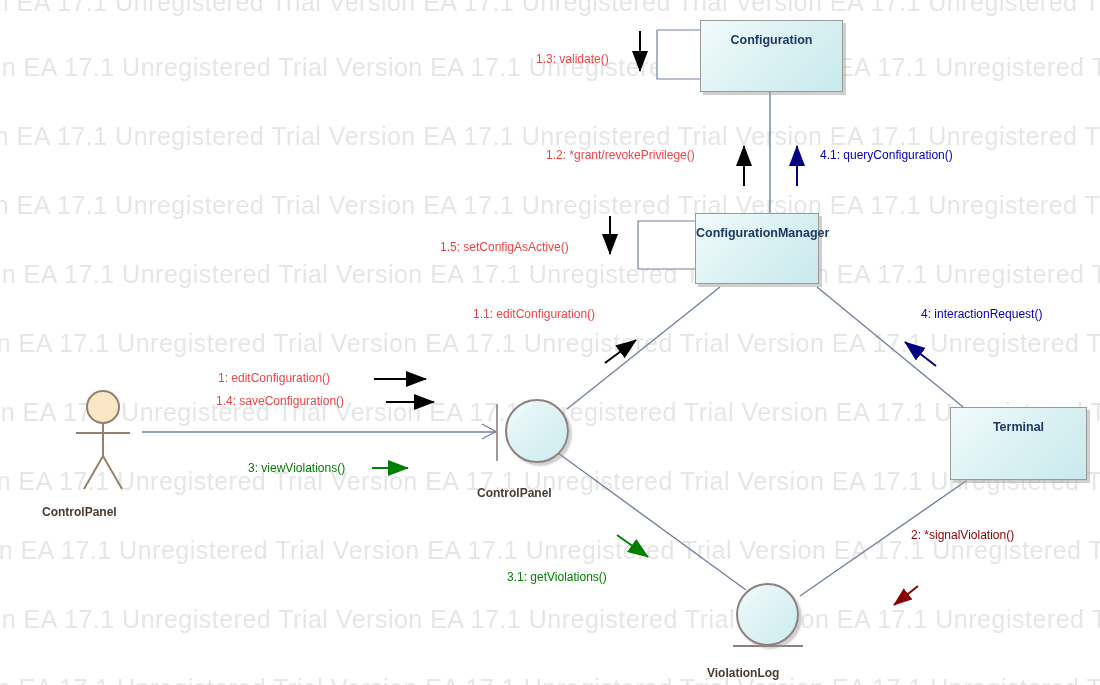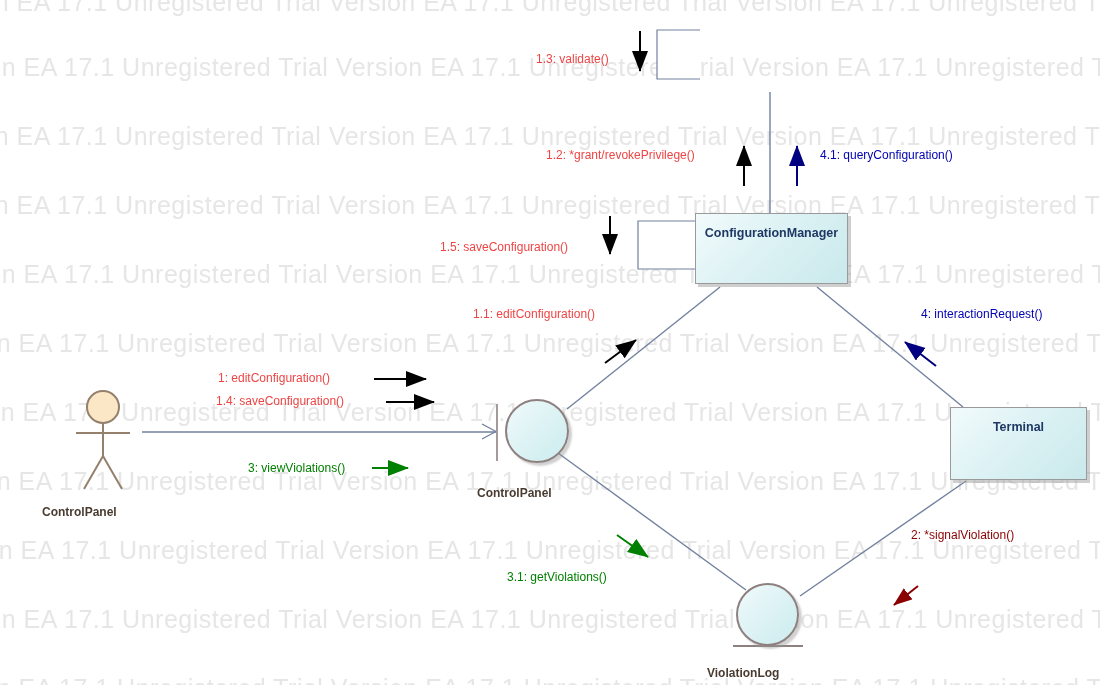--- a/index.html
+++ b/index.html
@@ -104,39 +104,42 @@
 
     <g stroke="#94806C" stroke-width="2" fill="none">
       <circle cx="103" cy="407" r="16" fill="#FBE7C6"></circle>
       <line x1="103" y1="423" x2="103" y2="456"></line>
       <line x1="76" y1="433" x2="130" y2="433"></line>
       <line x1="103" y1="456" x2="84" y2="489"></line>
       <line x1="103" y1="456" x2="122" y2="489"></line>
     </g>
   </svg>
 
-  <div class="node-box" style="left:695px;top:213px;width:153px;height:71px;">
+  <div class="node-box" style="left:700px;top:20px;width:143px;height:72px;">
+    <div class="title">Configuration</div>
+  </div>
+  <div class="node-box" style="left:695px;top:213px;width:124px;height:71px;">
     <div class="title">ConfigurationManager</div>
   </div>
   <div class="node-box" style="left:950px;top:407px;width:137px;height:73px;">
     <div class="title" style="">Terminal</div>
   </div>
 
   <div class="node-circle" style="left:505px;top:399px;width:64px;height:64px;"></div>
   <div class="node-circle" style="left:736px;top:583px;width:63px;height:63px;"></div>
 
   <div class="elem-label" style="left:477px;top:471px;">ControlPanel</div>
   <div class="elem-label" style="left:707px;top:651px;">ViolationLog</div>
   <div class="elem-label" style="left:42px;top:490px;">ControlPanel</div>
 
   <div class="msg msg-black" style="left:218px;top:371px;">1: editConfiguration()</div>
   <div class="msg msg-black" style="left:216px;top:394px;">1.4: saveConfiguration()</div>
   <div class="msg msg-green" style="left:248px;top:461px;">3: viewViolations()</div>
   <div class="msg msg-black" style="left:473px;top:307px;">1.1: editConfiguration()</div>
   <div class="msg msg-black" style="left:536px;top:52px;">1.3: validate()</div>
   <div class="msg msg-black" style="left:546px;top:148px;">1.2: *grant/revokePrivilege()</div>
   <div class="msg msg-navy" style="left:820px;top:148px;text-align:center;">4.1: queryConfiguration()</div>
-  <div class="msg msg-black" style="left:440px;top:240px;">1.5: saveConfiguration()</div>
+  <div class="msg msg-black" style="left:440px;top:240px;">1.5: setConfigAsActive()</div>
   <div class="msg msg-navy" style="left:921px;top:307px;">4: interactionRequest()</div>
   <div class="msg msg-red" style="left:911px;top:528px;">2: *signalViolation()</div>
   <div class="msg msg-green" style="left:507px;top:570px;">3.1: getViolations()</div>
 
 </div>
 
 </body></html>

